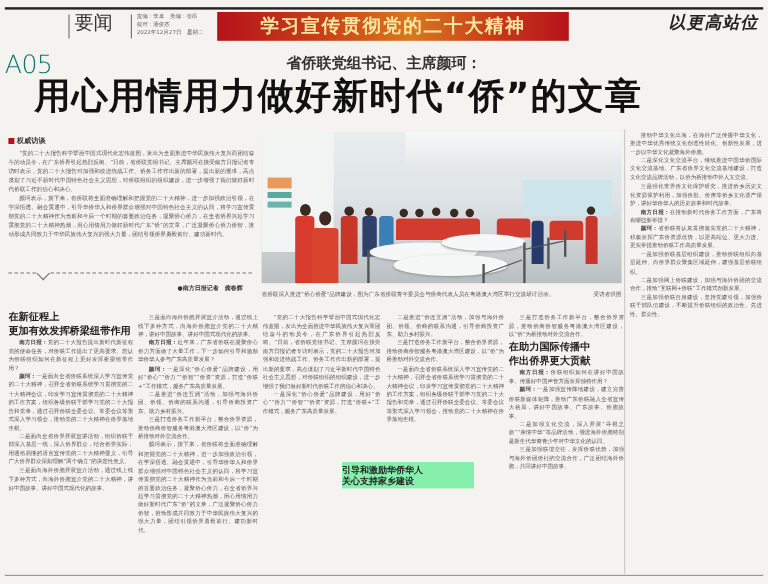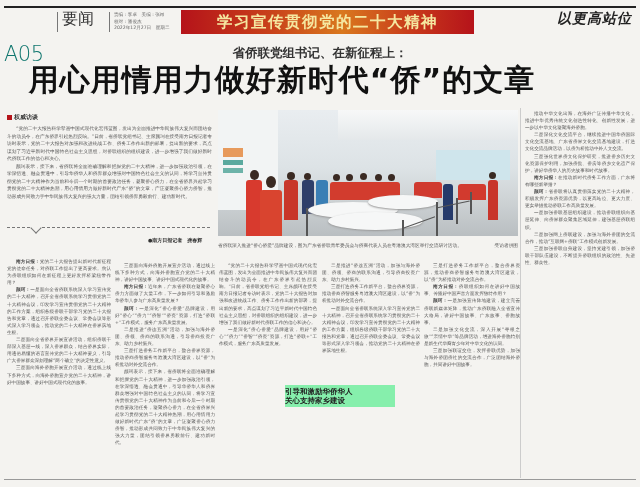--- a/index.html
+++ b/index.html
@@ -66,21 +66,21 @@
   <div class="sep" style="left:109px" data-name="header-divider"></div>
   <div class="meta" data-name="editor-meta">
     <div>责编：李卓　美编：张昂</div>
     <div>校对：潘俊杰</div>
     <div>2022年12月27日　星期二</div>
   </div>
   <div class="banner" data-name="theme-banner">学习宣传贯彻党的二十大精神</div>
   <div class="masthead" data-name="newspaper-masthead">以更高站位</div>
 </div>
 
-<div class="kicker" data-name="article-kicker">省侨联党组书记、在新征程上：</div>
+<div class="kicker" data-name="article-kicker">省侨联党组书记、主席颜珂：</div>
 <div class="headline" data-name="article-headline">用心用情用力做好新时代“侨”的文章</div>
 
 <div class="intro" data-name="intro-box">
   <div class="intro-label" data-name="intro-label">
     <span class="sq" data-name="square-bullet-icon"></span>
     <span>权威访谈</span>
   </div>
   <div class="body-text">
     <p data-name="intro-paragraph">“党的二十大报告科学擘画中国式现代化宏伟蓝图，发出为全面推进中华民族伟大复兴而团结奋斗的动员令，在广东侨界引起热烈反响。”日前，省侨联党组书记、主席颜珂在接受南方日报记者专访时表示，党的二十大报告对加强和改进统战工作、侨务工作作出新的部署，提出新的要求，高点谋划了习近平新时代中国特色社会主义思想，对侨联组织的组织建设，进一步增强了我们做好新时代侨联工作的信心和决心。</p>
     <p data-name="intro-paragraph">颜珂表示，接下来，省侨联将全面准确理解和把握党的二十大精神，进一步加强政治引领，在学深悟透、融会贯通中，引导华侨华人和侨界群众增强对中国特色社会主义的认同，将学习宣传贯彻党的二十大精神作为当前和今后一个时期的首要政治任务，凝聚侨心侨力，在全省侨界兴起学习贯彻党的二十大精神热潮，用心用情用力做好新时代广东“侨”的文章，广泛凝聚侨心侨力侨智，推动形成共同致力于中华民族伟大复兴的强大力量，团结引领侨界勇毅前行、建功新时代。</p>
@@ -130,20 +130,22 @@
   <div class="post" style="left:252px;top:82px;height:22px"></div>
   <div class="rope" style="left:184px;top:112px;width:34px;transform:rotate(-20deg)"></div>
   <div class="rope" style="left:218px;top:94px;width:34px;transform:rotate(-12deg)"></div>
 </div>
 <div class="caption" data-name="photo-caption">
   <span>省侨联深入推进“侨心侨爱”品牌建设，图为广东省侨联青年委员会与侨商代表人员在粤港澳大湾区举行交流研讨活动。</span>
   <span data-name="photo-credit">受访者供图</span>
 </div>
 
 <div class="col body-text" style="left:7px;top:258px;width:104px;" data-name="article-column-1">
+  <div class="sub-h" data-name="section-subhead" style="white-space:pre-line">在新征程上
+更加有效发挥桥梁纽带作用</div>
   <p><span class="lead">南方日报：</span><span>党的二十大报告提出新时代新征程党的使命任务，对侨联工作提出了更高要求。您认为侨联组织如何在新征程上更好发挥桥梁纽带作用？</span></p>
   <p><span class="lead">颜珂：</span><span>一是面向全省侨联系统深入学习宣传党的二十大精神，召开全省侨联系统学习贯彻党的二十大精神会议，印发学习宣传贯彻党的二十大精神的工作方案，组织各级侨联干部学习党的二十大报告和党章，通过召开侨联全委会议、常委会议等形式深入学习领会，推动党的二十大精神在侨界落地生根。</span></p>
   <p>二是面向全省侨界开展宣讲活动，组织侨联干部深入基层一线，深入侨界群众，结合侨界实际，用通俗易懂的语言宣传党的二十大精神要义，引导广大侨界群众深刻理解“两个确立”的决定性意义。</p>
   <p>三是面向海外侨胞开展宣介活动，通过线上线下多种方式，向海外侨胞宣介党的二十大精神，讲好中国故事、讲好中国式现代化的故事。</p>
 </div>
 
 <div class="col body-text" style="left:115px;top:262px;width:100px;" data-name="article-column-2">
   <p>三是面向海外侨胞开展宣介活动，通过线上线下多种方式，向海外侨胞宣介党的二十大精神，讲好中国故事、讲好中国式现代化的故事。</p>
   <p><span class="lead">南方日报：</span><span>近年来，广东省侨联在凝聚侨心侨力方面做了大量工作，下一步如何引导和激励华侨华人参与广东高质量发展？</span></p>
   <p><span class="lead">颜珂：</span><span>一是深化“侨心侨爱”品牌建设，用好“侨心”“侨力”“侨智”“侨资”资源，打造“侨联+”工作模式，服务广东高质量发展。</span></p>
@@ -162,20 +164,22 @@
   <p>三是打造侨务工作新平台，整合侨界资源，推动侨商侨智服务粤港澳大湾区建设，以“侨”为桥推动对外交流合作。</p>
   <p>一是面向全省侨联系统深入学习宣传党的二十大精神，召开全省侨联系统学习贯彻党的二十大精神会议，印发学习宣传贯彻党的二十大精神的工作方案，组织各级侨联干部学习党的二十大报告和党章，通过召开侨联全委会议、常委会议等形式深入学习领会，推动党的二十大精神在侨界落地生根。</p>
 </div>
 <div class="col" style="left:285px;top:385px;width:110px;" data-name="subhead-block">
   <div class="sub-h" data-name="section-subhead" style="white-space:pre-line;font-size:7.5px;line-height:9px;">引导和激励华侨华人
 关心支持家乡建设</div>
 </div>
 
 <div class="col body-text" style="left:424px;top:262px;width:96px;" data-name="article-column-5">
   <p>三是打造侨务工作新平台，整合侨界资源，推动侨商侨智服务粤港澳大湾区建设，以“侨”为桥推动对外交流合作。</p>
+  <div class="sub-h" data-name="section-subhead" style="white-space:pre-line">在助力国际传播中
+作出侨界更大贡献</div>
   <p><span class="lead">南方日报：</span><span>侨联组织如何在讲好中国故事、传播好中国声音方面发挥独特作用？</span></p>
   <p><span class="lead">颜珂：</span><span>一是加强宣传阵地建设，建立完善侨联新媒体矩阵，推动广东侨联融入全省宣传大格局，讲好中国故事、广东故事、侨胞故事。</span></p>
   <p>二是加强文化交流，深入开展“寻根之旅”“亲情中华”等品牌活动，增进海外侨胞特别是新生代华裔青少年对中华文化的认同。</p>
   <p>三是加强联谊交往，发挥侨联优势，加强与海外侨团侨社的交流合作，广泛团结海外侨胞，共同讲好中国故事。</p>
 </div>
 
 <div class="hr-thin" data-name="column-divider"></div>
 
 <div class="col body-text" style="left:525px;top:110px;width:110px;" data-name="article-column-right">
   <p>推动中华文化出海，在海外广泛传播中华文化，推进中华优秀传统文化创造性转化、创新性发展，进一步以中华文化凝聚海外侨胞。</p>

